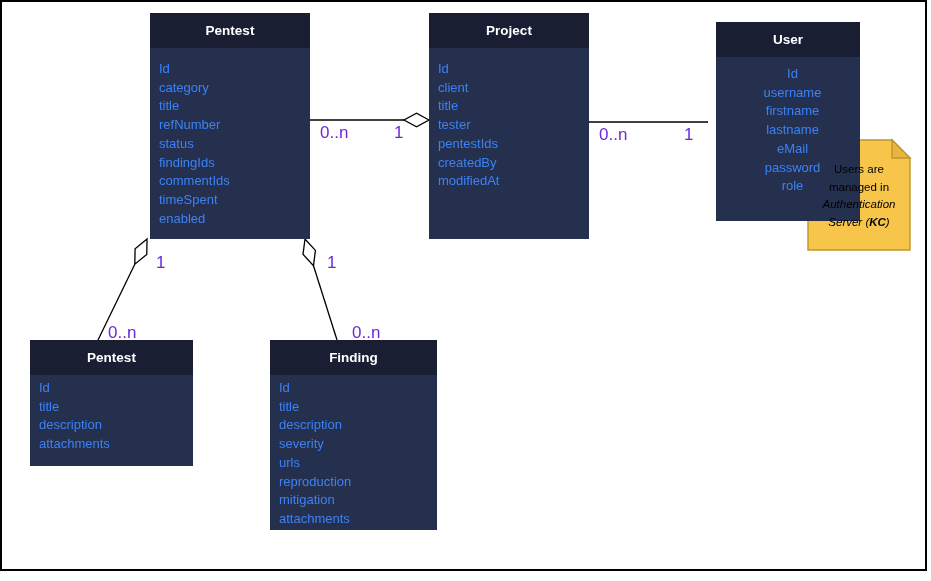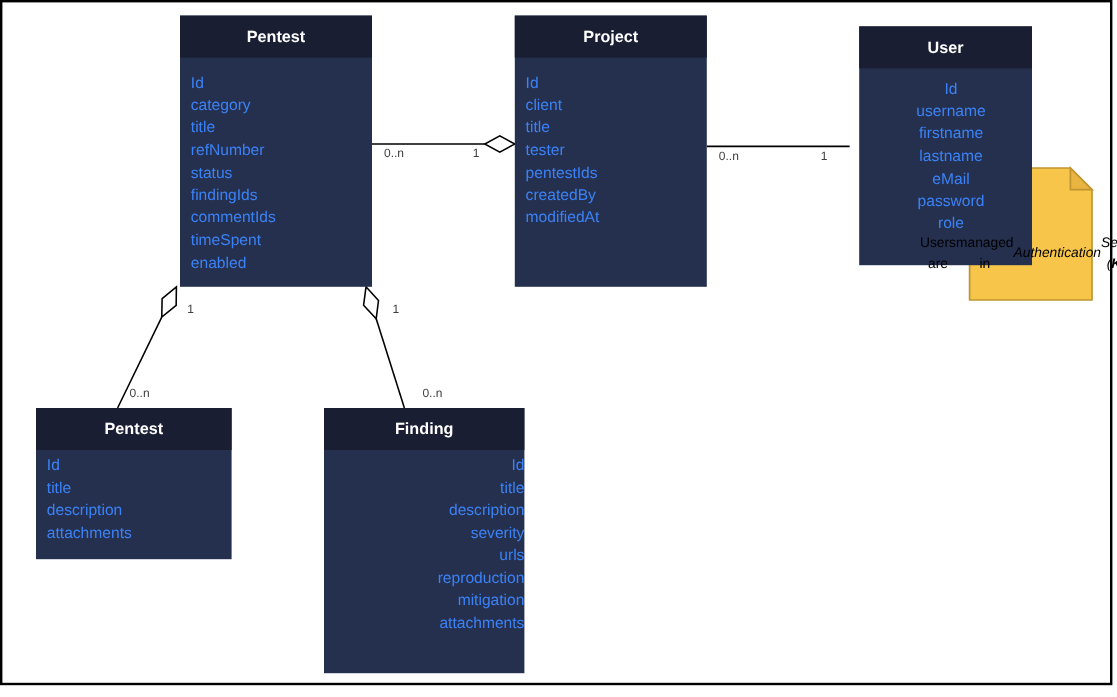--- a/index.html
+++ b/index.html
@@ -12,34 +12,34 @@
   .entity { position:absolute; background:#25304F; }
   .entity-header { height:35px; background:#191E33; color:#ffffff; font-weight:bold;
                    font-size:13.5px; display:flex; align-items:center; justify-content:center; }
   .entity-fields { color:#3b82f6; font-size:13px; line-height:18.7px; padding-left:9px; }
   .pt12 { padding-top:12px; } .pt8 { padding-top:8px; } .pt4 { padding-top:4px; }
 
   .e-pentest { left:150px; top:13px;  width:160px; height:226px; }
   .e-project { left:429px; top:13px;  width:160px; height:226px; }
   .e-user    { left:716px; top:22px;  width:144px; height:199px;text-align:center; }
   .e-comment { left:30px;  top:340px; width:163px; height:126px; }
-  .e-finding { left:270px; top:340px; width:167px; height:221px;text-align:right; }
+  .e-finding { left:270px; top:340px; width:167px; height:190px; }
 
-  .mlabel { position:absolute; font-size:10px; color:#404040; white-space:nowrap; }
+  .mlabel { position:absolute; font-size:17px; color:#6d28d9; white-space:nowrap; }
   .lb-c1-src { left:320px; top:123px; }
   .lb-c1-tgt { left:394px; top:123px; }
   .lb-c2-src { left:599px; top:125px; }
   .lb-c2-tgt { left:684px; top:125px; }
   .lb-c3-src { left:156px; top:253px; }
   .lb-c3-tgt { left:108px; top:323px; }
   .lb-c4-src { left:327px; top:253px; }
   .lb-c4-tgt { left:352px; top:323px; }
 
-  .note-text { position:absolute; left:806px; top:166px; width:106px; height:92px;
-               display:flex; flex-direction:row; align-items:center; justify-content:center;
+  .note-text { position:absolute; left:806px; top:150px; width:106px; height:92px;
+               display:flex; flex-direction:column; align-items:center; justify-content:center;
                text-align:center; font-size:11.5px; line-height:17.5px; color:#000000; }
   .note-text .it { font-style:italic; }
   .note-text b { font-style:italic; }
 </style>
 </head>
 <body>
 
 <div class="canvas">
 
   <svg class="overlay">

